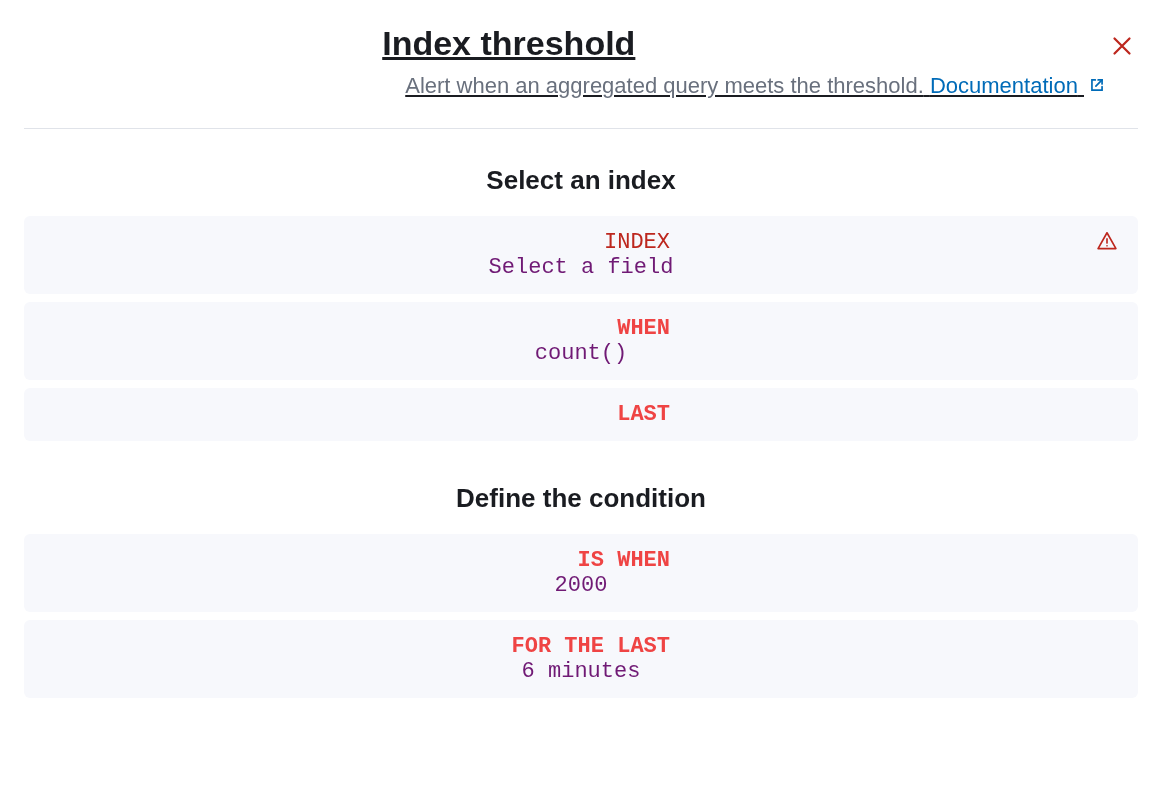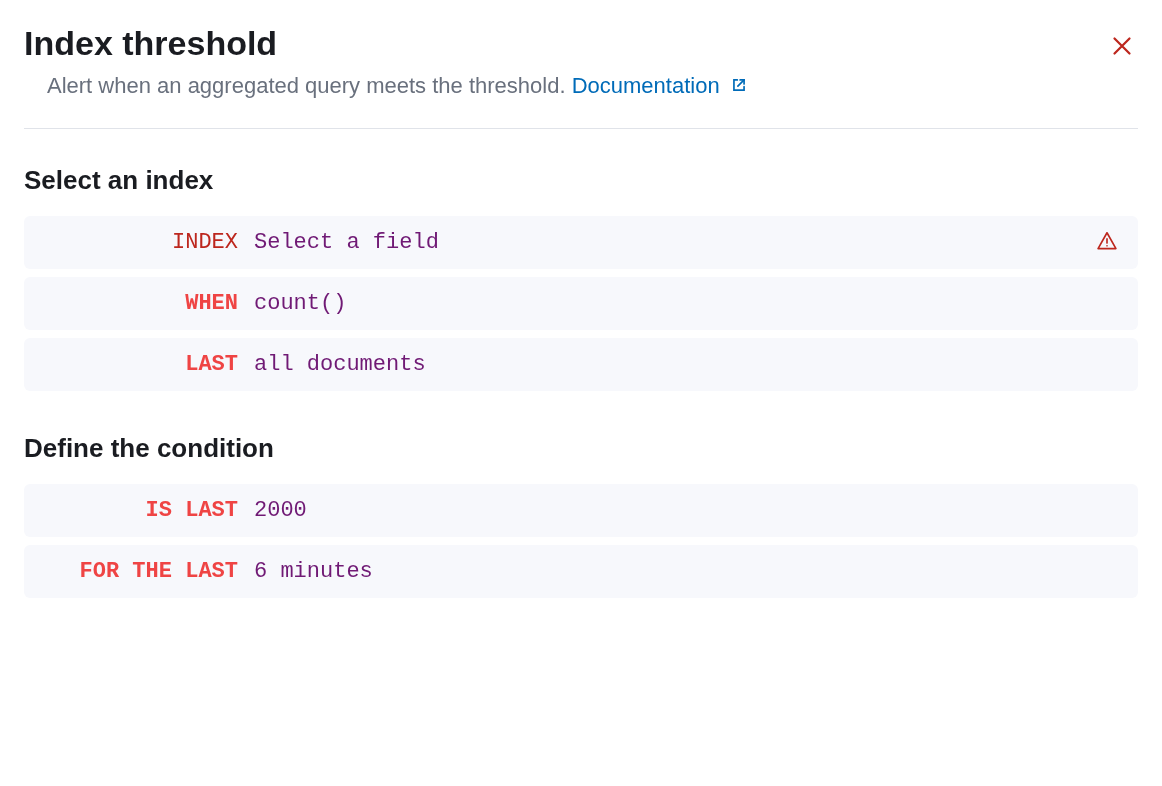--- a/index.html
+++ b/index.html
@@ -9,22 +9,23 @@
     }
     body {
       font-family: -apple-system, BlinkMacSystemFont, "Segoe UI", Helvetica, Arial, sans-serif;
       background: #ffffff;
       padding: 24px;
       width: 1162px;
       color: #1a1c21;
     }
     .header-row {
       display: flex;
-      justify-content: space-between;
+      justify-content: flex-end;
       align-items: flex-start;
+      text-decoration: underline;
     }
     .title {
       font-size: 34px;
       font-weight: 700;
       color: #1a1c21;
       margin-bottom: 10px;
     }
     .subtitle {
       font-size: 22px;
       color: #69707d;
@@ -52,34 +53,37 @@
     .divider {
       border: none;
       border-top: 1px solid #e0e3e9;
       margin-bottom: 36px;
     }
     .section-title {
       font-size: 26px;
       font-weight: 700;
       color: #1a1c21;
       margin-bottom: 20px;
+      text-align: center;
     }
     .section {
       margin-bottom: 42px;
     }
     .expr-row {
       display: flex;
+      align-items: center;
       background: #f7f8fc;
       border-radius: 6px;
       padding: 14px 20px;
       margin-bottom: 8px;
       font-family: "SFMono-Regular", Consolas, "Liberation Mono", Menlo, monospace;
       font-size: 22px;
       cursor: pointer;
       position: relative;
+      flex-direction: column;
     }
     .expr-keyword-area {
       width: 210px;
       flex-shrink: 0;
       text-align: right;
       padding-right: 16px;
     }
     .kw-error {
       color: #bd271e;
     }
@@ -149,30 +153,29 @@
     <div class="expr-keyword-area">
       <span class="kw-normal">WHEN</span>
     </div>
     <div class="expr-value">count()</div>
   </div>
 
   <div class="expr-row">
     <div class="expr-keyword-area">
       <span class="kw-normal">LAST</span>
     </div>
-    <div class="expr-value">all documents</div>
   </div>
 </div>
 
 <div class="section">
   <h2 class="section-title">Define the condition</h2>
 
   <div class="expr-row">
     <div class="expr-keyword-area">
-      <span class="kw-normal">IS LAST</span>
+      <span class="kw-normal">IS WHEN</span>
     </div>
     <div class="expr-value">2000</div>
   </div>
 
   <div class="expr-row">
     <div class="expr-keyword-area">
       <span class="kw-normal">FOR THE LAST</span>
     </div>
     <div class="expr-value">6 minutes</div>
   </div>

